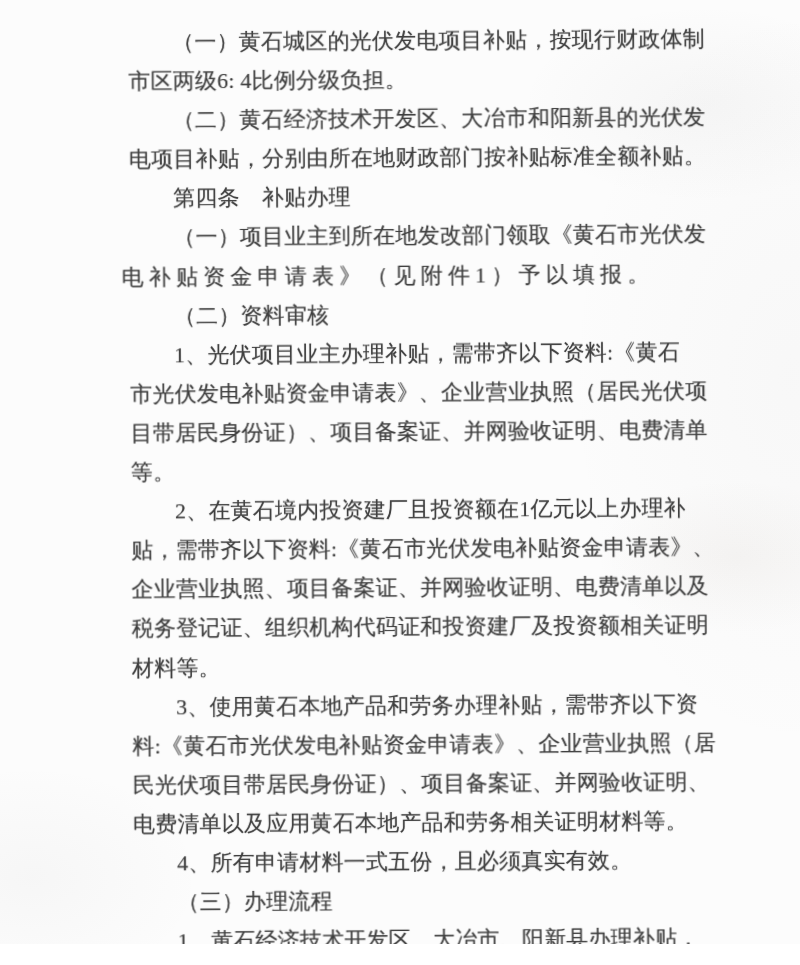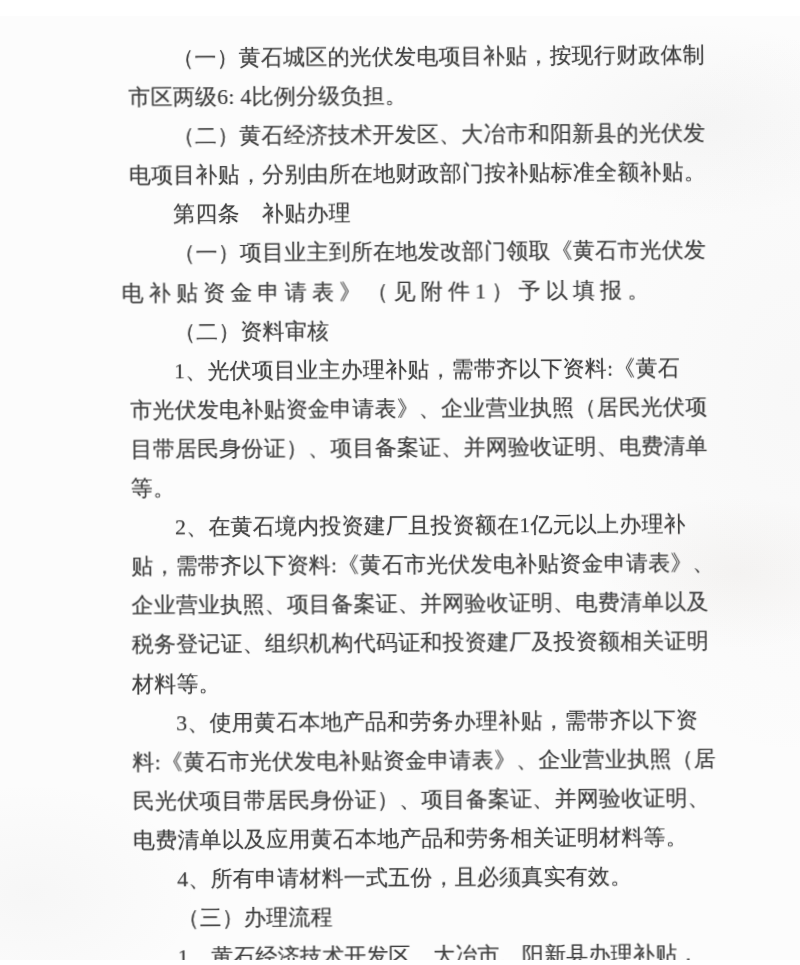--- a/index.html
+++ b/index.html
@@ -11,21 +11,20 @@
     position: relative;
     width: 800px;
     height: 944px;
     overflow: hidden;
     background:
       radial-gradient(260px 140px at 88% 11%, rgba(120,120,120,0.05), transparent 70%),
       radial-gradient(200px 110px at 92% 59%, rgba(140,120,100,0.06), transparent 70%),
       radial-gradient(240px 160px at 4% 93%, rgba(120,120,120,0.045), transparent 70%),
       radial-gradient(300px 500px at 99% 40%, rgba(130,130,130,0.035), transparent 75%),
       #fcfcfc;
-    margin-top: 16px;
   }
   .doc {
     position: absolute;
     top: 21px;
     left: 0;
     width: 800px;
     box-sizing: border-box;
     padding: 0 92px 0 128px;
     font-family: "Liberation Serif", "DejaVu Serif", serif;
     font-size: 22px;

